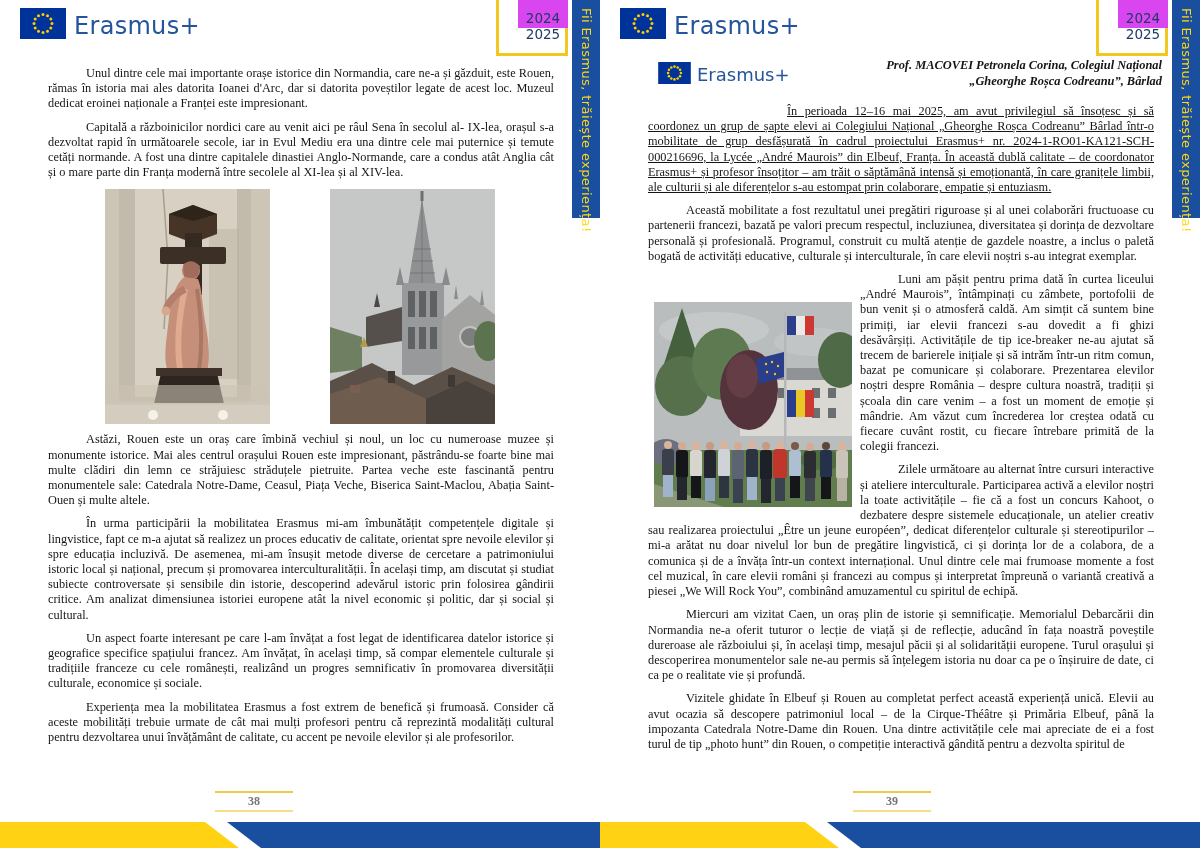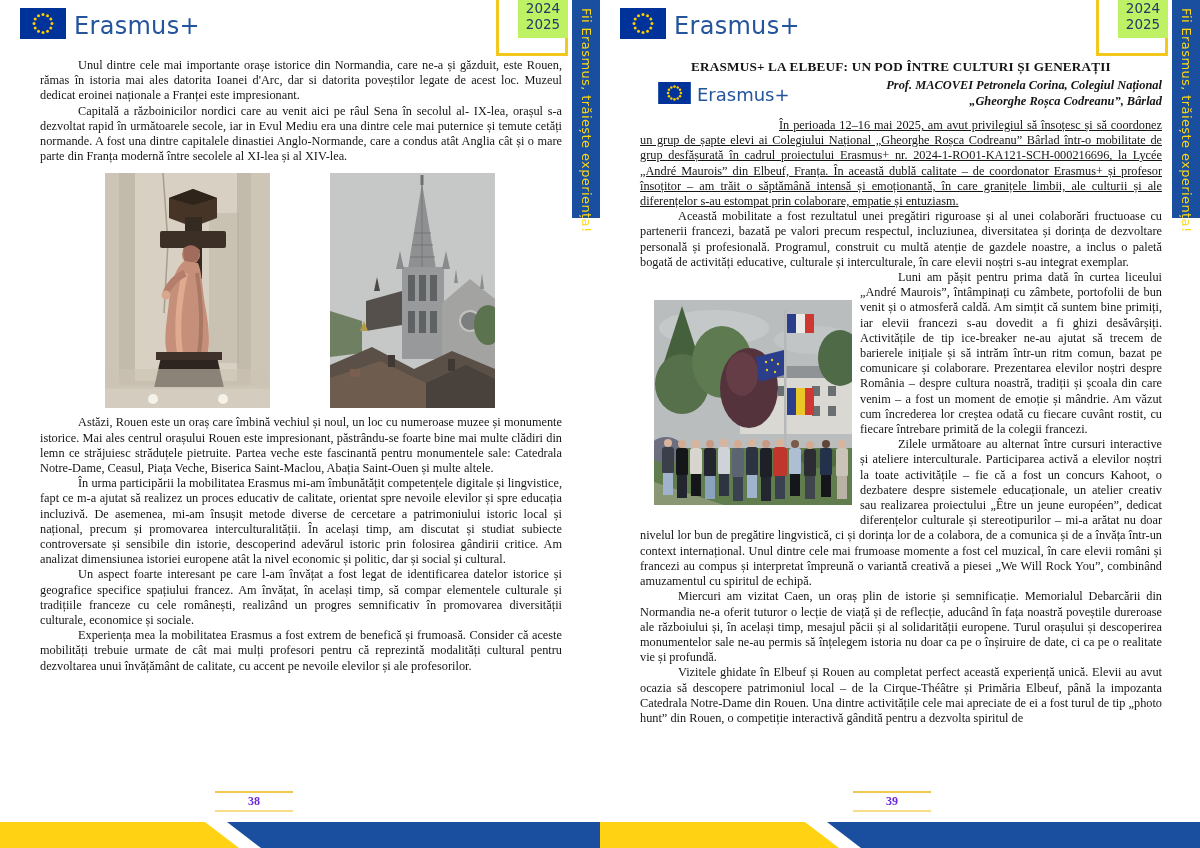--- a/index.html
+++ b/index.html
@@ -8,45 +8,45 @@
   .page.left  { left:0; }
   .page.right { left:600px; }
 
   
   .logo { position:absolute; top:8px; left:20px; display:flex; align-items:flex-end; gap:8px; z-index:3; }
   .logo svg { display:block; }
   .logo .word { font-family:"DejaVu Sans", sans-serif; font-size:24px; line-height:1; color:#24549c; padding-bottom:1px; letter-spacing:0.3px; }
 
   
   .year-outline { position:absolute; top:-12px; right:32px; width:66px; height:62px; border:3px solid #f2c71e; z-index:1; background:transparent; }
-  .year-box { position:absolute; top:0; right:32px; width:50px; height:38px; background:#bef264; z-index:2; text-align:center; padding-top:0; box-sizing:border-box; }
+  .year-box { position:absolute; top:0; right:32px; width:50px; height:28px; background:#d946ef; z-index:2; text-align:center; padding-top:10px; box-sizing:border-box; }
   .year-box span { display:block; font-family:"DejaVu Sans", sans-serif; font-size:13.5px; line-height:16px; color:#1f3a68; }
 
   
   .sidebar { position:absolute; top:0; right:0; width:28px; height:218px; background:#1a4fa0; z-index:4; display:flex; align-items:flex-start; justify-content:center; }
   .sidebar span { writing-mode:vertical-rl; white-space:nowrap; font-family:"DejaVu Sans", sans-serif; font-size:13px; color:#ffd814; letter-spacing:0.4px; padding-top:8px; }
 
   
   .body { position:absolute; top:58px; left:40px; width:522px; color:#151515; }
-  .p { margin:0; font-size:12.3px; line-height:15.2px; text-align:justify; text-indent:38px; }
+  .p { margin:8px; font-size:12.3px; line-height:15.2px; text-align:justify; text-indent:38px; }
   .indent-lg { text-indent:139px;text-decoration:underline; }
 
   .article-title { margin:0 0 3px 0; font-size:13.2px; line-height:17px; font-weight:bold; text-align:center; letter-spacing:0.2px; }
   .author-row { position:relative; height:38px; margin-bottom:2px; }
   .author-logo { position:absolute; left:18px; top:4px; display:flex; align-items:flex-end; gap:6px; }
   .author-logo .word { font-family:"DejaVu Sans", sans-serif; font-size:18px; line-height:1; color:#24549c; }
   .author-lines { text-align:right; font-style:italic; font-weight:bold; font-size:12.4px; line-height:15.5px; }
 
   
   .photos { display:flex; gap:60px; margin:9px 0 7px 65px; }
   .photos svg, .float-photo svg { display:block; }
   .float-photo { float:left; width:198px; height:205px; margin:30px 8px 12px 14px; }
 
   
-  .pagenum { position:absolute; bottom:36px; width:78px; text-align:center; font-weight:bold; font-size:12px; line-height:15px; color:#6d28d9; border-top:2px solid #efc94d; border-bottom:2px solid #f7dc8a; padding:1px 0; box-sizing:border-box; }
+  .pagenum { position:absolute; bottom:36px; width:78px; text-align:center; font-weight:bold; font-size:12px; line-height:15px; color:#737373; border-top:2px solid #efc94d; border-bottom:2px solid #f7dc8a; padding:1px 0; box-sizing:border-box; }
   .pn-left  { left:215px; }
   .pn-right { left:253px; }
 
   
   .footer { position:absolute; bottom:0; left:0; width:600px; height:26px; }
   .footer .fy { position:absolute; inset:0; background:#ffd314; clip-path:polygon(0 0, 205px 0, 239px 100%, 0 100%); }
   .footer .fb { position:absolute; inset:0; background:#1a4fa0; clip-path:polygon(227px 0, 100% 0, 100% 100%, 261px 100%); }
 </style>
 </head>
 <body>
@@ -193,21 +193,20 @@
     <div class="year-outline"></div>
     <div class="year-box">
       <span>2024</span>
       <span>2025</span>
     </div>
     <div class="sidebar">
       <span>Fii Erasmus, trăiește experiența!</span>
     </div>
 
     <div class="body">
-      <h1 class="article-title">ERASMUS+ LA ELBEUF: UN POD ÎNTRE CULTURI ȘI GENERAȚII</h1>
 
       <div class="author-row">
         <div class="author-logo">
           <svg width="33" height="22" viewBox="0 0 46 31">
             <rect width="46" height="31" fill="#003399"></rect>
             <g fill="#ffcc00">
               <circle cx="23" cy="6.5" r="1.8"></circle>
                 <circle cx="27.5" cy="7.7" r="1.8"></circle>
                 <circle cx="30.8" cy="11" r="1.8"></circle>
                 <circle cx="32" cy="15.5" r="1.8"></circle>

